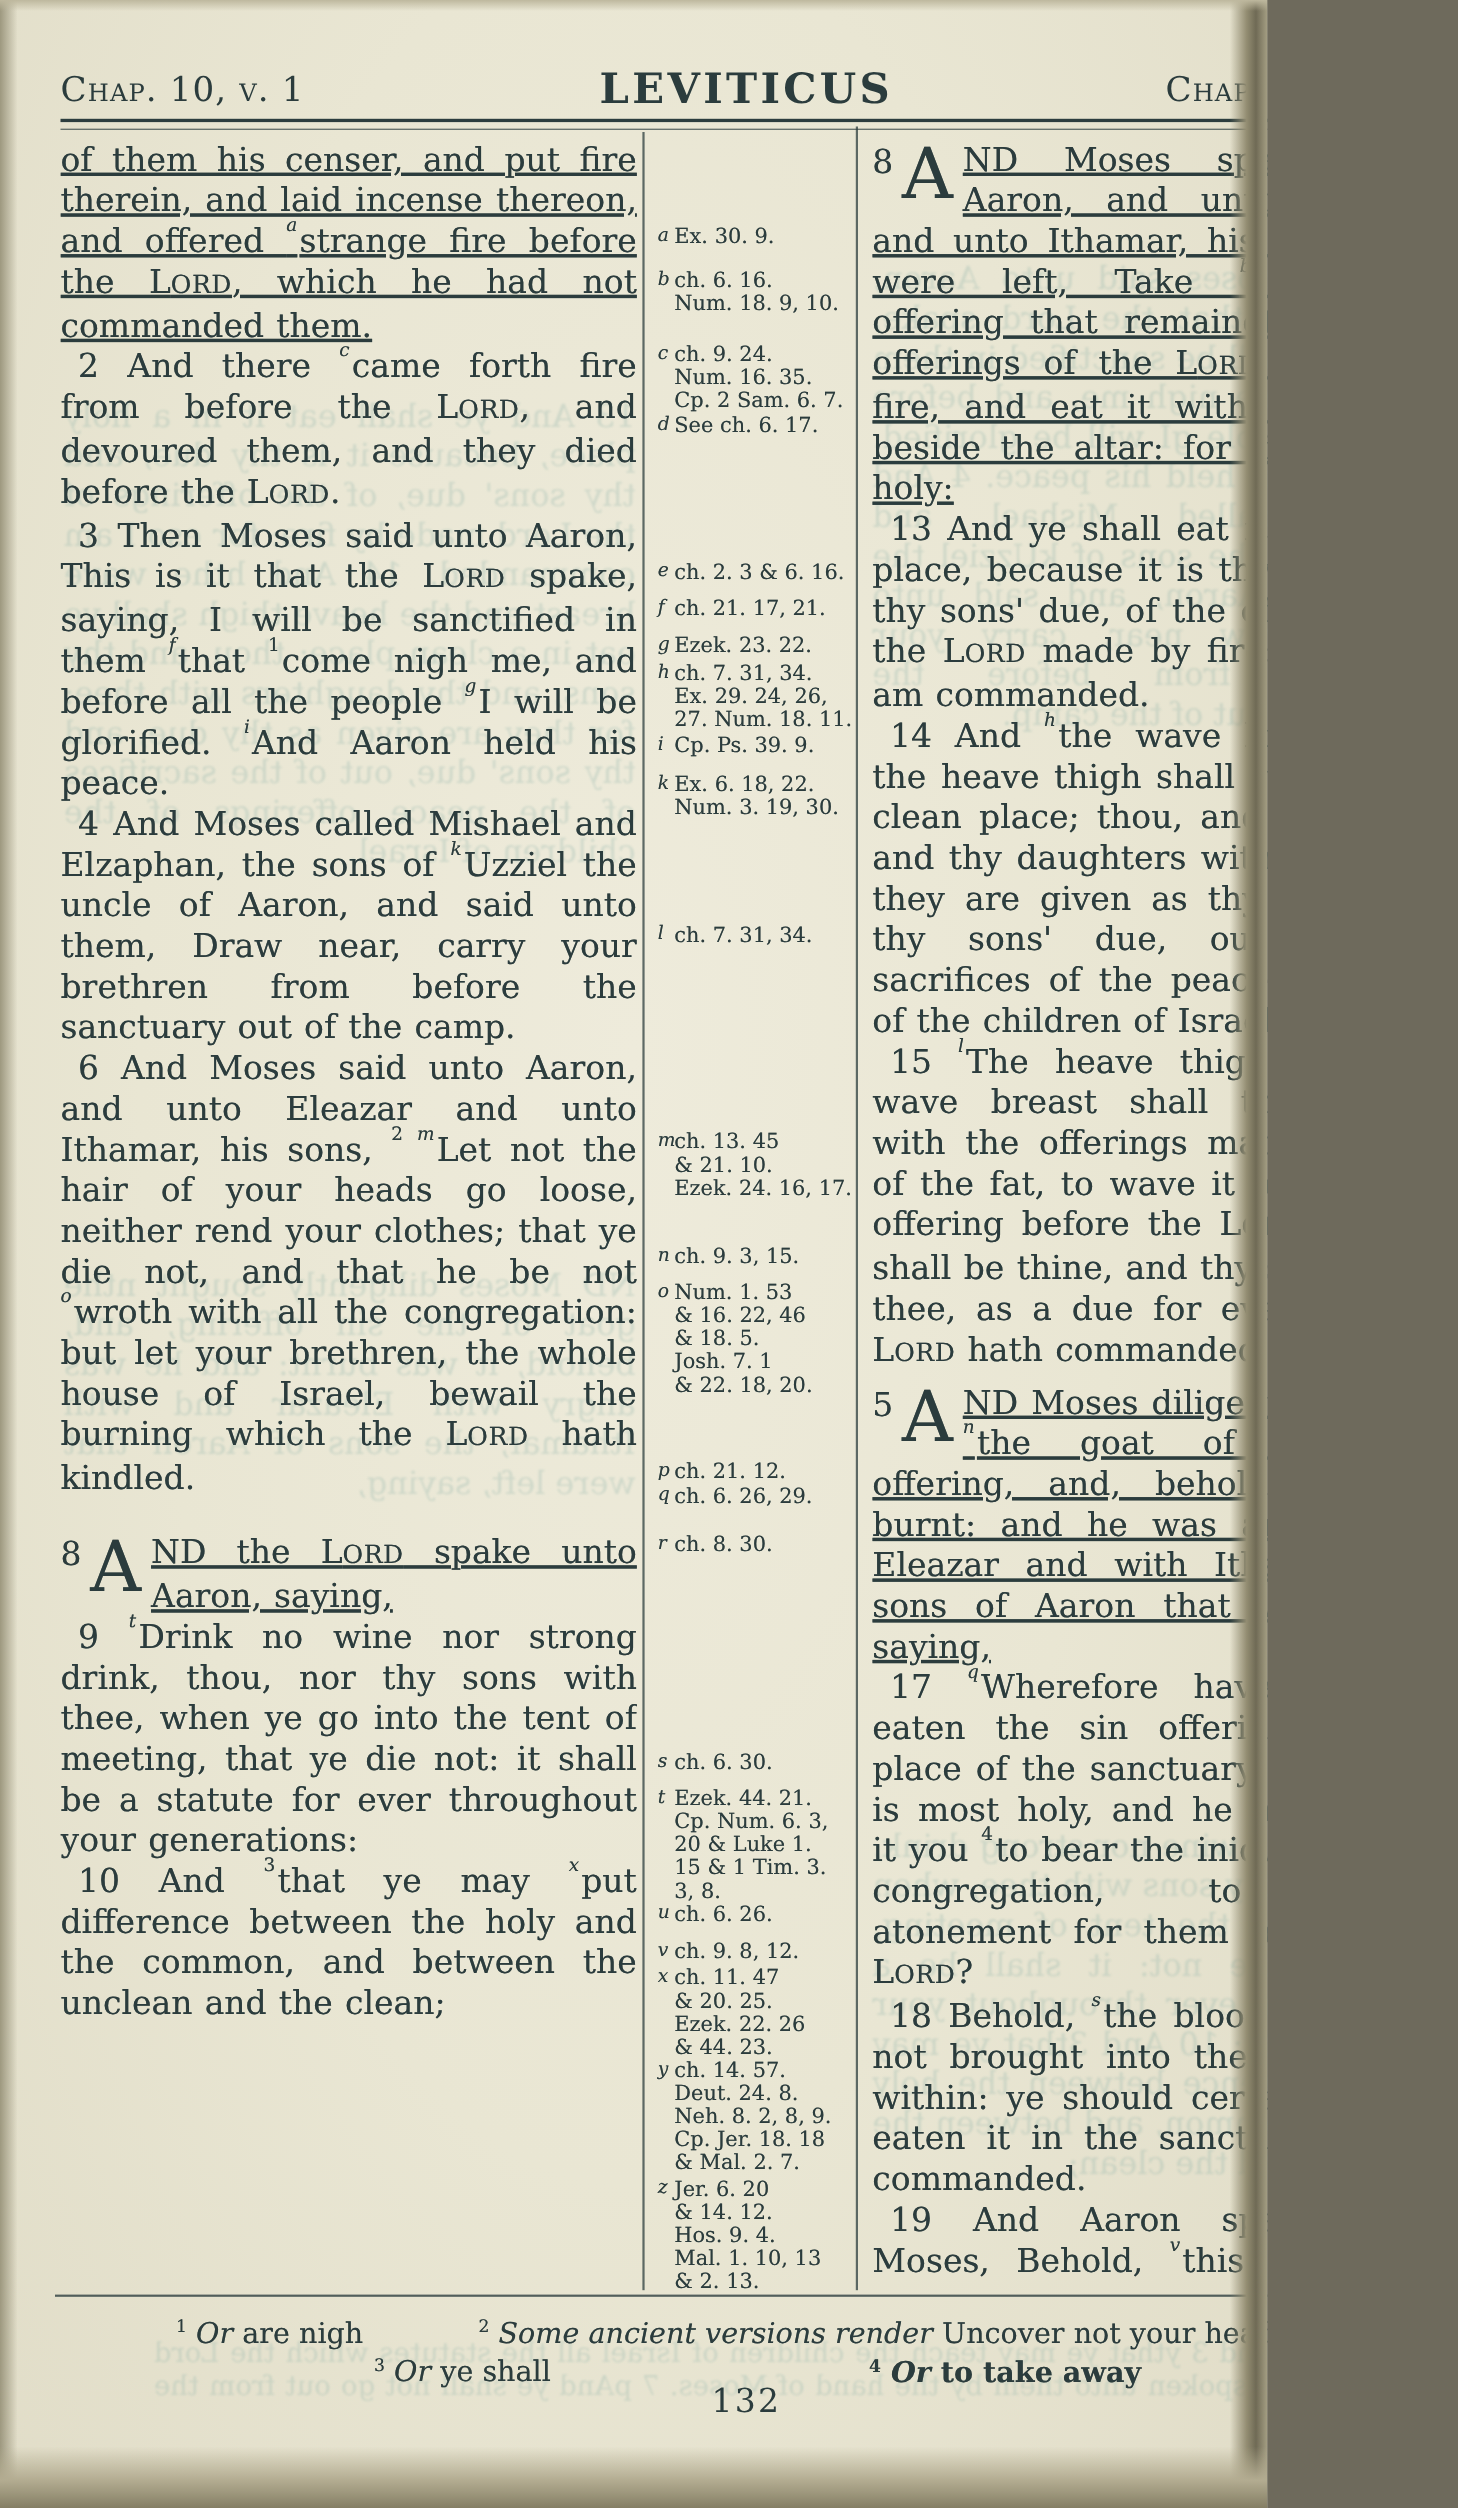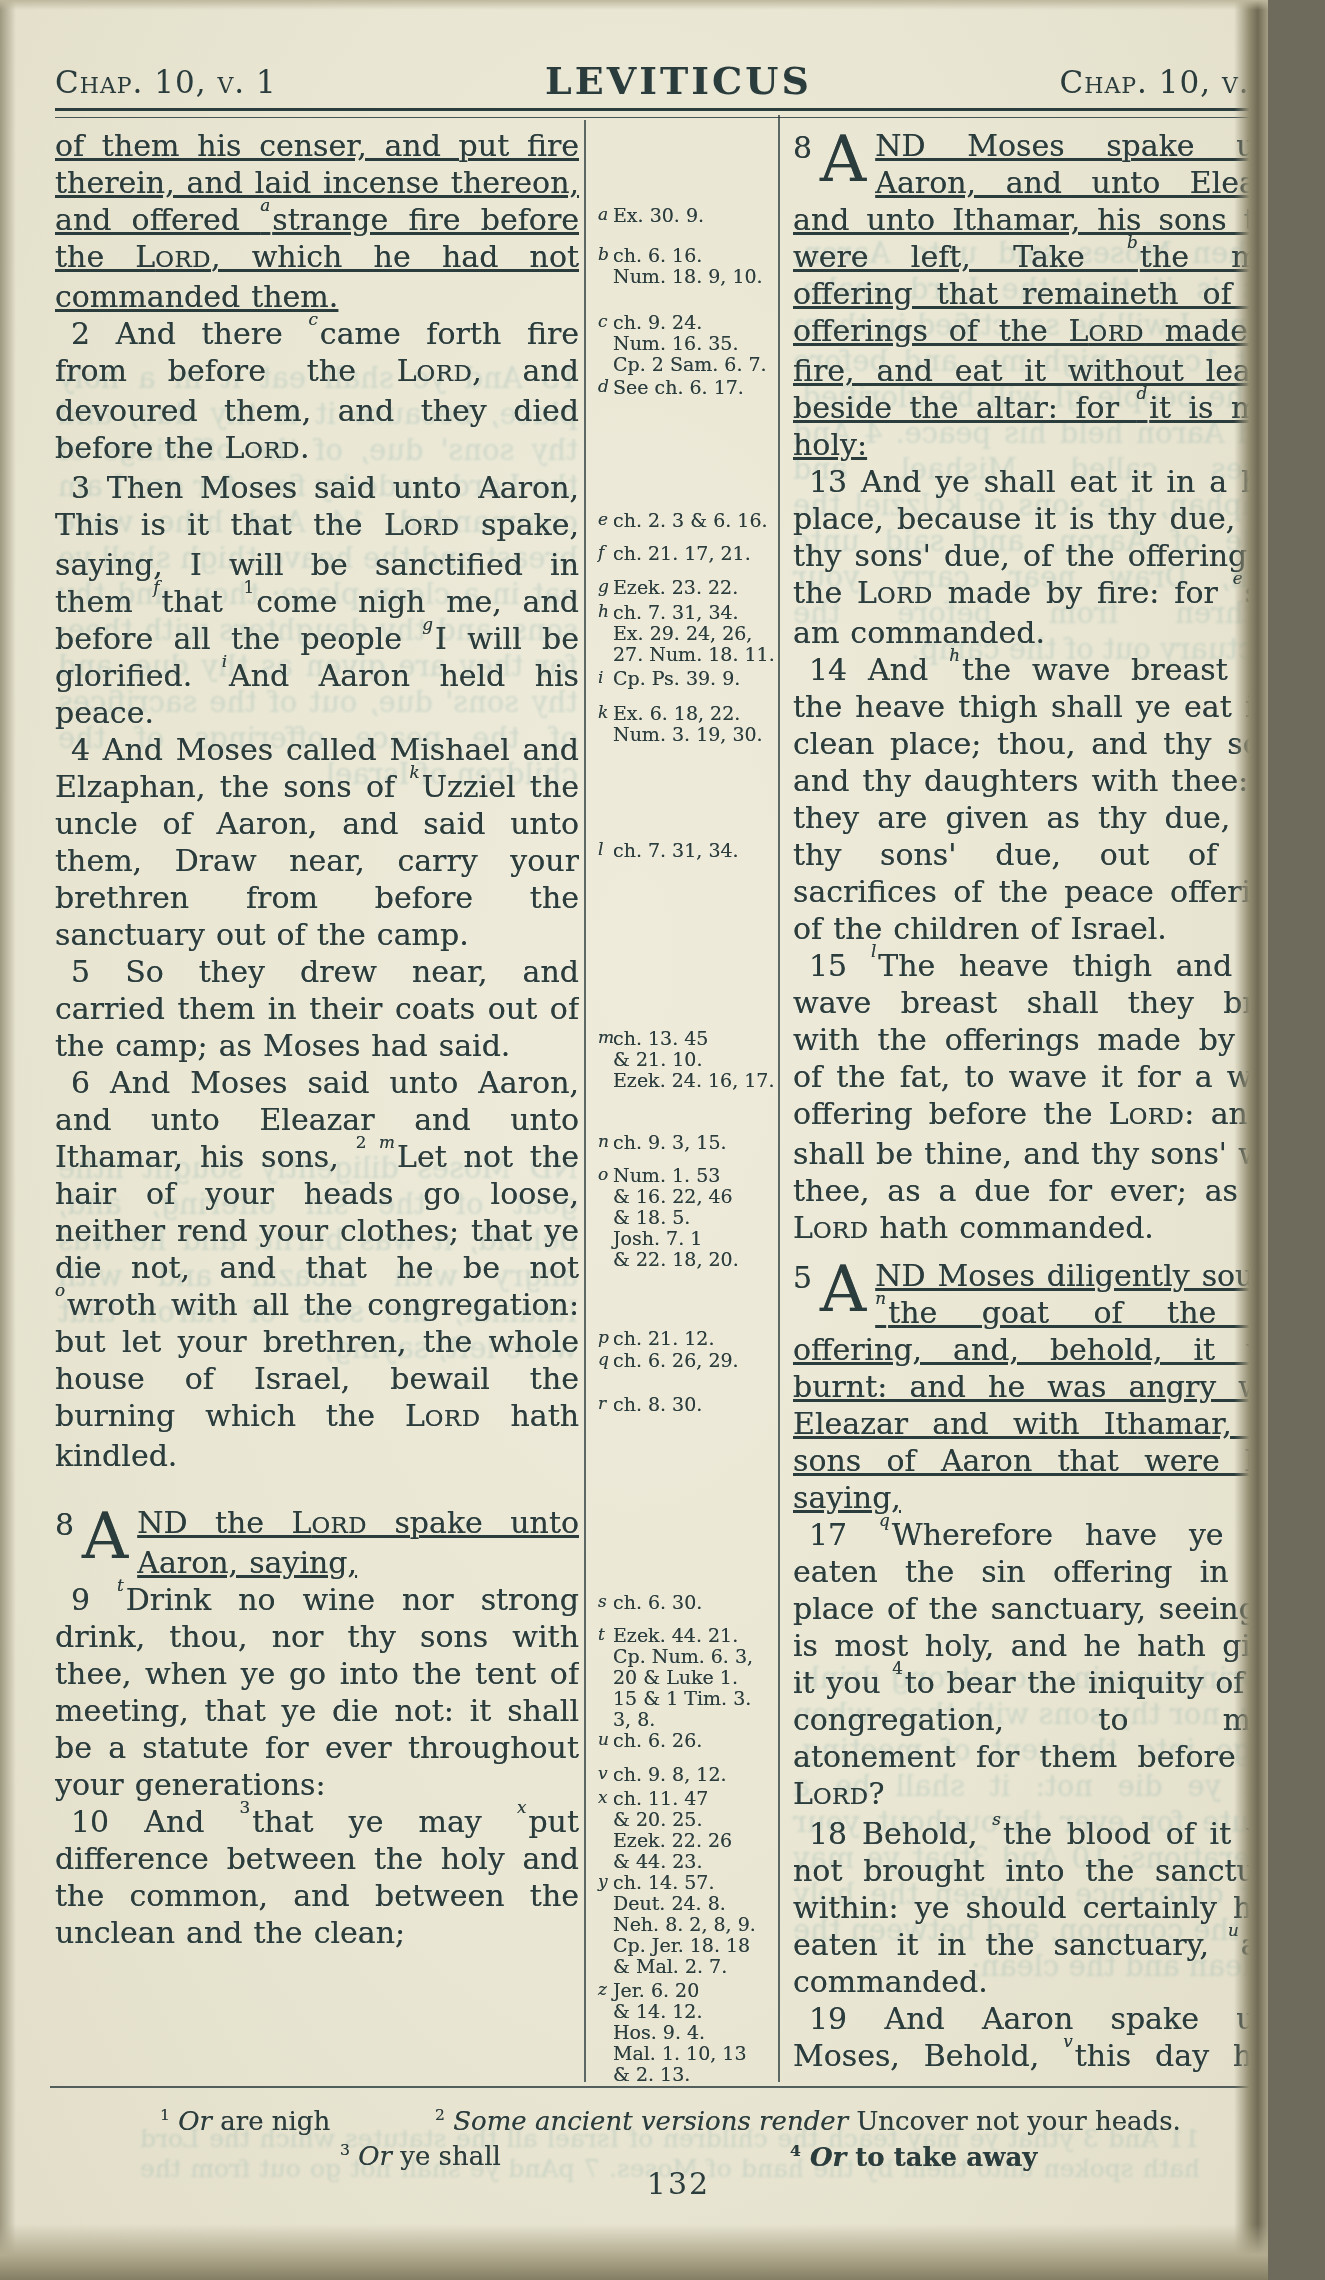--- a/index.html
+++ b/index.html
@@ -1,17 +1,17 @@
 <!DOCTYPE html>
 <html><head>
 <meta charset="utf-8">
 <style>
   html,body{margin:0;padding:0;background:#6e6a5c;}
   .page{
-    position:relative;width:1268px;height:2280px;overflow:hidden;
+    position:relative;width:1152px;height:2280px;overflow:hidden;
     background:radial-gradient(ellipse at 50% 42%, #eeebdb 0%, #e9e6d3 55%, #e1ddc8 100%);
     font-family:"DejaVu Serif","Liberation Serif",serif;
     color:#2b3c3d;
   }
   
   .hdr{position:absolute;top:58px;left:55px;width:1247px;height:48px;}
   .hdr-left,.hdr-right,.hdr-center{position:absolute;font-variant:small-caps;font-size:31px;letter-spacing:1px;white-space:nowrap;}
   .hdr-left{left:0;top:6px;}
   .hdr-right{right:0;top:6px;}
   .hdr-center{left:0;width:100%;text-align:center;top:0;font-variant:normal;font-size:38px;font-weight:bold;letter-spacing:3px;}
@@ -73,21 +73,20 @@
       <div class="ghost " style="left: 58px; top: 1150px; width: 520px; height: 330px;">ND Moses diligently sought nthe goat of the sin offering, and, behold, it was burnt: and he was angry with Eleazar and with Ithamar, the sons of Aaron that were left, saying,</div>
       <div class="ghost " style="left: 793px; top: 1660px; width: 512px; height: 400px;">9 tDrink no wine nor strong drink, thou, nor thy sons with thee, when ye go into the tent of meeting, that ye die not: it shall be a statute for ever throughout your generations: 10 And 3that ye may xput difference between the holy and the common, and between the unclean and the clean;</div>
       <div class="ghost small" style="left: 140px; top: 2124px; width: 1060px; height: 62px;">11 And 3 ythat ye may teach the children of Israel all the statutes which the Lord hath spoken unto them by the hand of Moses. 7 pAnd ye shall not go out from the door of the tent of meeting, lest ye die: rfor the anointing oil of the Lord is upon you. And they did according to the word of Moses.</div>
     </div>
 
   <div class="col" id="left-col">
       <p class="para cont">of them his censer, and put fire therein, and laid incense thereon, and offered <sup class="ref-mark"><i>a</i></sup>strange fire before the L<span class="sc2">ORD</span>, which he had not commanded them.</p>
       <p class="para verse">2 And there <sup class="ref-mark"><i>c</i></sup>came forth fire from before the L<span class="sc2">ORD</span>, and devoured them, and they died before the L<span class="sc2">ORD</span>.</p>
       <p class="para verse">3 Then Moses said unto Aaron, This is it that the L<span class="sc2">ORD</span> spake, saying, I will be sanctified in them <sup class="ref-mark"><i>f</i></sup>that <sup class="ref-mark">1</sup>come nigh me, and before all the people <sup class="ref-mark"><i>g</i></sup>I will be glorified. <sup class="ref-mark"><i>i</i></sup>And Aaron held his peace.</p>
       <p class="para verse">4 And Moses called Mishael and Elzaphan, the sons of <sup class="ref-mark"><i>k</i></sup>Uzziel the uncle of Aaron, and said unto them, Draw near, carry your brethren from before the sanctuary out of the camp.</p>
-      <p class="para verse">5 So they drew near, and carried them in their coats out of the camp; as Moses had said.</p>
       <p class="para verse">6 And Moses said unto Aaron, and unto Eleazar and unto Ithamar, his sons, <sup class="ref-mark">2 <i>m</i></sup>Let not the hair of your heads go loose, neither rend your clothes; that ye die not, and that he be not <sup class="ref-mark"><i>o</i></sup>wroth with all the congregation: but let your brethren, the whole house of Israel, bewail the burning which the L<span class="sc2">ORD</span> hath kindled.</p>
       <p class="para drop" style="margin-top: 30px;"><span class="dcap-wrap">
           <span class="vnum">8</span>
           <span class="dcap">A</span>
         </span>ND the L<span class="sc2">ORD</span> spake unto Aaron, saying,</p>
       <p class="para verse">9 <sup class="ref-mark"><i>t</i></sup>Drink no wine nor strong drink, thou, nor thy sons with thee, when ye go into the tent of meeting, that ye die not: it shall be a statute for ever throughout your generations:</p>
       <p class="para verse">10 And <sup class="ref-mark">3</sup>that ye may <sup class="ref-mark"><i>x</i></sup>put difference between the holy and the common, and between the unclean and the clean;</p>
     </div>
   <div id="refs-col">
       <div class="ref" style="top: 205px;">

